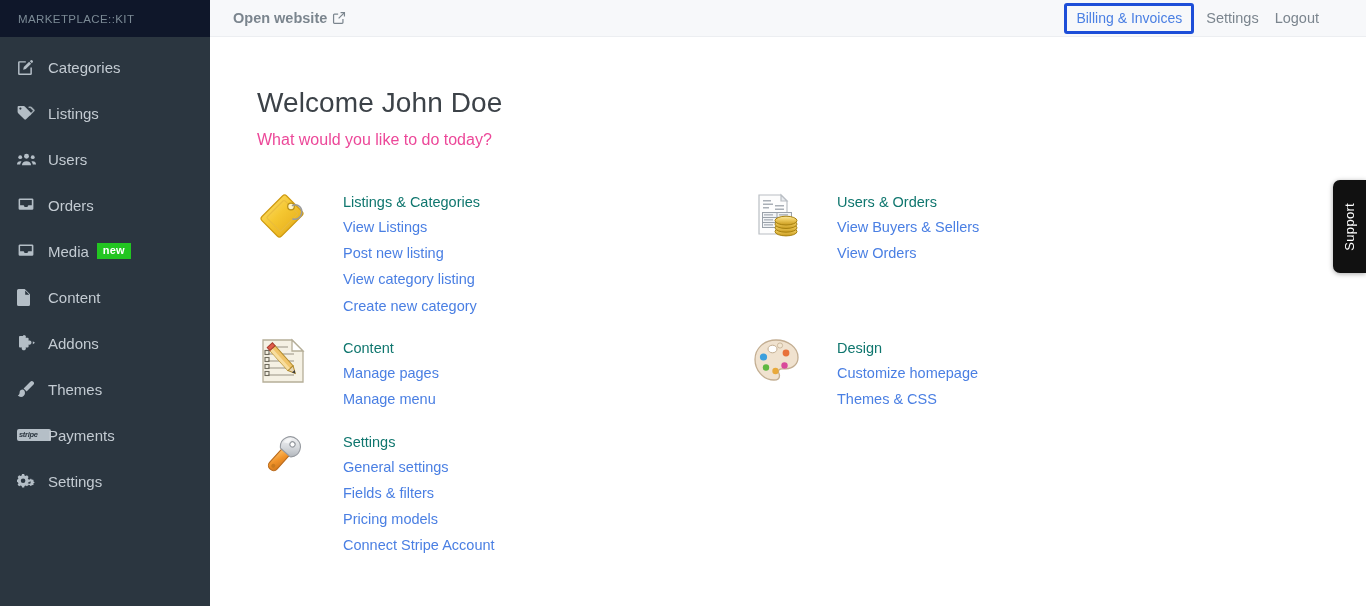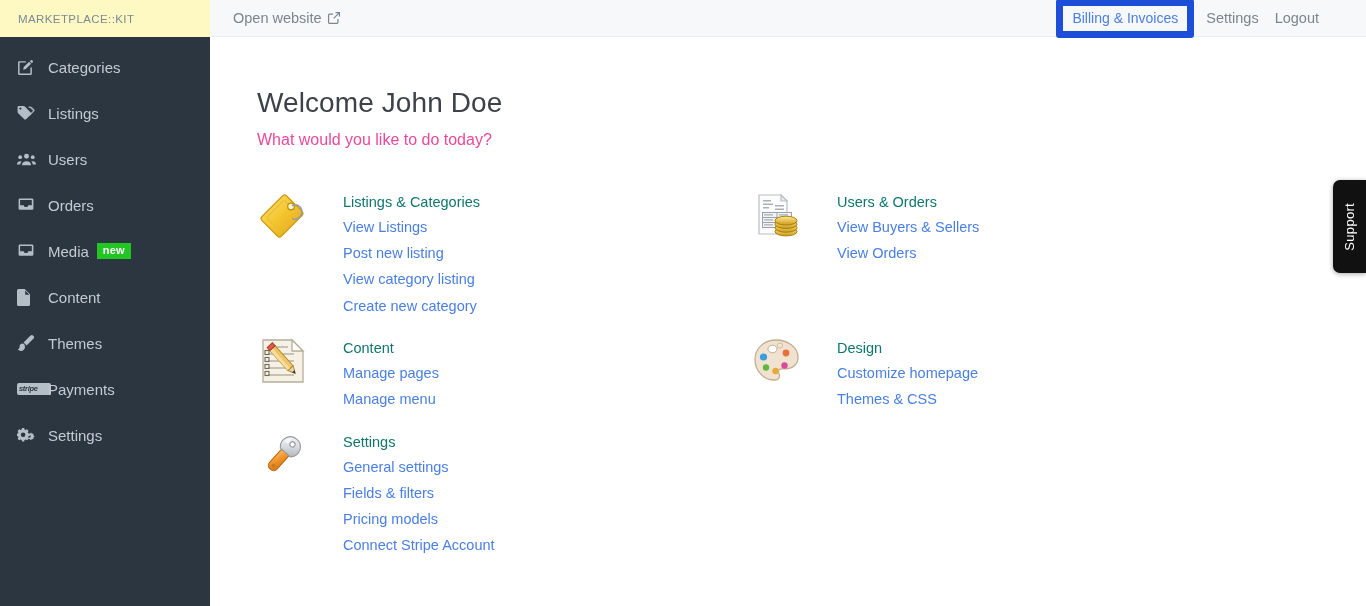--- a/index.html
+++ b/index.html
@@ -14,21 +14,21 @@
 
   
   .sidebar {
     width: 210px; height: 606px;
     background: #2b3640;
     flex: 0 0 210px;
     display: flex; flex-direction: column;
   }
   .sidebar-brand {
     height: 37px;
-    background: #fef9c3;
+    background: #0f172a;
     display: flex; align-items: center;
     padding-left: 18px;
     color: #7b8a95;
     font-size: 11.5px;
     letter-spacing: 0.4px;
     font-weight: 400;
   }
   .sidebar-nav { padding-top: 7px; }
   .nav-item {
     height: 46px;
@@ -88,26 +88,27 @@
     justify-content: space-between;
     flex: 0 0 37px;
   }
   .open-website {
     color: #7b858e;
     font-size: 14.5px;
     display: inline-flex; align-items: center;
     gap: 5px;
     text-decoration: none;
     cursor: pointer;
+    font-weight: bold;
   }
   .open-website svg { display:block; }
   .topbar-right { display: flex; align-items: center; gap: 0px; }
   .btn-billing {
     color: #4a7fe3;
-    border: 7px solid #1d4ed8;
+    border: 3px solid #1d4ed8;
     border-radius: 3px;
     font-size: 14px;
     padding: 5px 9px 6px 9px;
     background: transparent;
     cursor: pointer;
     line-height: 1;
     font-family: inherit;
     margin-right: 12px;
   }
   .topbar-link {
@@ -262,20 +263,29 @@
 
       <a class="nav-item" href="#">
         <span class="nav-icon">
           <svg width="14" height="17" viewBox="0 0 14 17" fill="currentColor">
             <path d="M1.6 0h6.1l5.3 5.3v10A1.6 1.6 0 0 1 11.4 17H1.6A1.6 1.6 0 0 1 0 15.4V1.6A1.6 1.6 0 0 1 1.6 0zm6.6 1.6v4.1h4.1L8.2 1.6z"></path>
           </svg>
         </span>
         <span class="nav-label">Content</span>
       </a>
 
+      <a class="nav-item" href="#">
+        <span class="nav-icon">
+          <svg width="18" height="17" viewBox="0 0 18 17" fill="currentColor">
+            <path d="M6.8 0c1.2 0 2.1.8 2.1 1.8 0 .4-.1.6-.3.9h2.1c.5 0 .9.4.9.9v2.2c.3-.2.6-.3 1-.3 1.1 0 1.9.9 1.9 2.1s-.8 2.1-1.9 2.1c-.4 0-.7-.1-1-.3v2.2c0 .5-.4.9-.9.9H8.6c.2.3.3.5.3.9 0 1-.9 1.8-2.1 1.8s-2.1-.8-2.1-1.8c0-.4.1-.6.3-.9H2.9c-.5 0-.9-.4-.9-.9V1.8c0-.5.4-.9.9-.9h3.6c-.2-.3-.3-.5-.3-.9h.6z"></path>
+            <path d="M15.8 6.3l2.2 1.5-2.2 1.5V6.3z"></path>
+          </svg>
+        </span>
+        <span class="nav-label">Addons</span>
+      </a>
 
       <a class="nav-item" href="#">
         <span class="nav-icon">
           <svg width="17" height="17" viewBox="0 0 17 17" fill="currentColor">
             <path d="M16.3.8a2.1 2.1 0 0 0-3 0L6.6 7.6l3 3L16.3 3.8a2.1 2.1 0 0 0 0-3z"></path>
             <path d="M5.6 8.6C4 8.6 2.6 9.9 2.6 11.6c0 1.3-.5 2.2-1.8 3 .9.8 2 1.3 3.2 1.3 2.2 0 4-1.8 4-4 0-1.8-1.2-3.3-2.4-3.3z"></path>
           </svg>
         </span>
         <span class="nav-label">Themes</span>
       </a>

